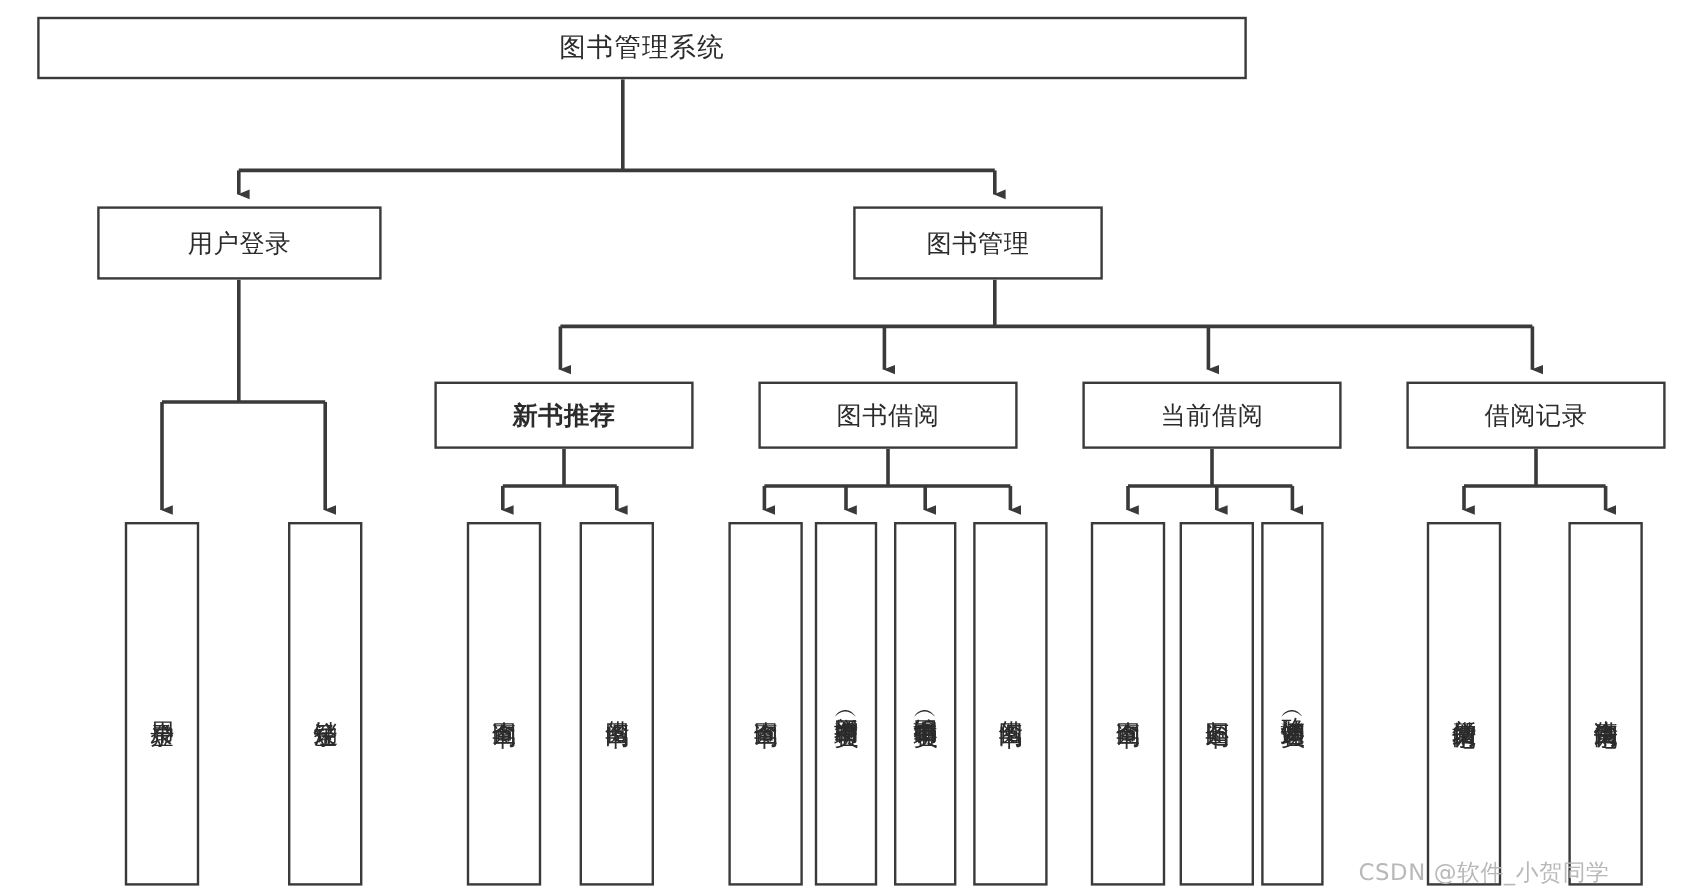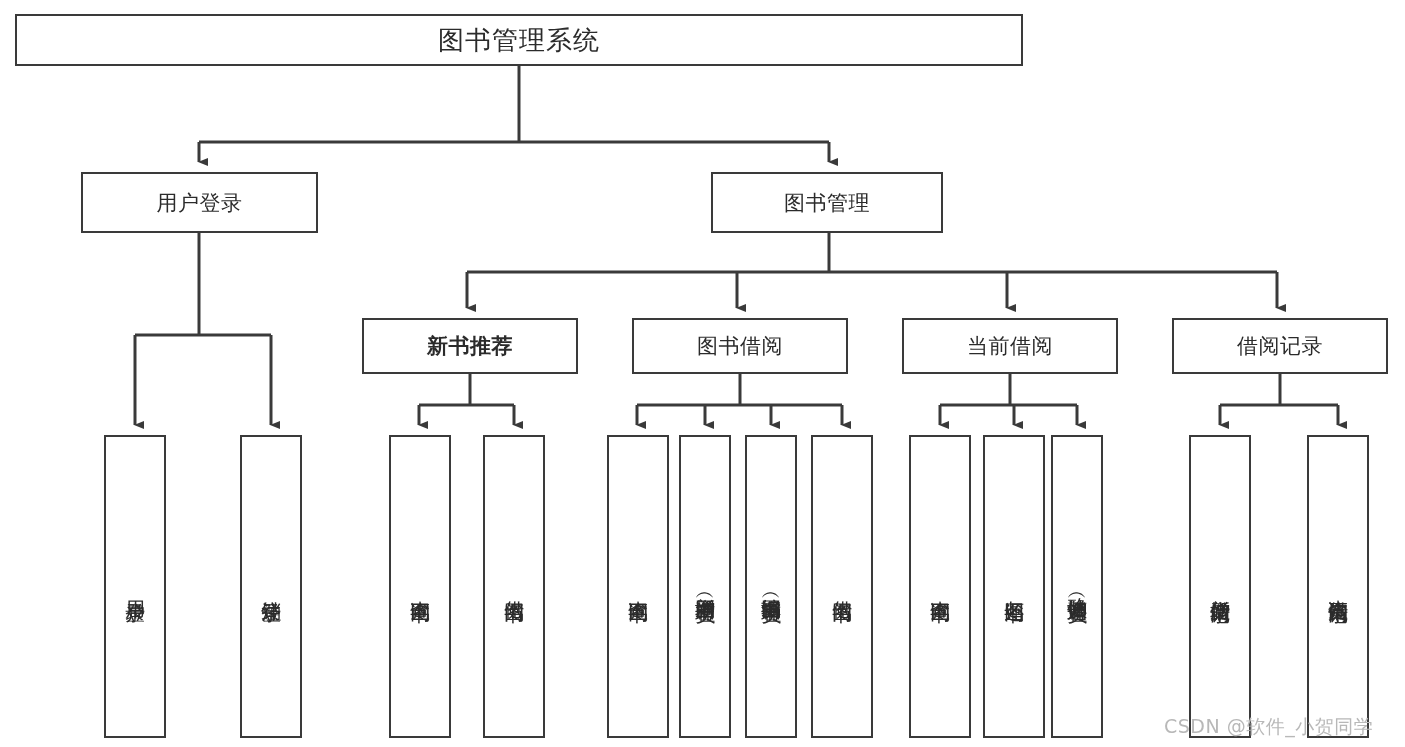--- a/index.html
+++ b/index.html
@@ -33,22 +33,23 @@
     display: flex;
     align-items: center;
     justify-content: center;
     color: #2b2b2b;
   }
   .node.horiz {
     font-size: 21px;
     letter-spacing: 0.5px;
   }
   .node.title {
-    font-size: 26px;
+    font-size: 22px;
     letter-spacing: 1px;
+    margin-left: 16px;
   }
   .node.leaf {
     font-size: 20px;
     padding: 6px 0;
   }
   .vtext {
     writing-mode: vertical-rl;
     text-orientation: upright;
     line-height: 1.18;
     letter-spacing: 1px;
@@ -121,21 +122,21 @@
     </g>
   </svg>
 
   <div class="node title" style="left:15px; top:14px; width:1008px; height:52px;">
     <span class="htext">图书管理系统</span>
   </div>
 
   <div class="node horiz" style="left:81px; top:172px; width:237px; height:61px;">
     <span class="htext">用户登录</span>
   </div>
-  <div class="node horiz" style="left:711px; top:172px; width:232px; height:61px;justify-content:center;">
+  <div class="node horiz" style="left:711px; top:172px; width:208px; height:61px;justify-content:center;">
     <span class="htext">图书管理</span>
   </div>
 
   <div class="node horiz" style="left:362px; top:318px; width:216px; height:56px;font-weight:bold;">
     <span class="htext">新书推荐</span>
   </div>
   <div class="node horiz" style="left:902px; top:318px; width:216px; height:56px;">
     <span class="htext">当前借阅</span>
   </div>
   <div class="node horiz" style="left:632px; top:318px; width:216px; height:56px;">
@@ -178,15 +179,15 @@
   <div class="node leaf" style="left:1051px; top:435px; width:52px; height:303px;">
     <span class="vtext">确认归还（管理员）</span>
   </div>
   <div class="node leaf" style="left:1189px; top:435px; width:62px; height:303px;">
     <span class="vtext">新增借阅记录</span>
   </div>
   <div class="node leaf" style="left:1307px; top:435px; width:62px; height:303px;">
     <span class="vtext">查询借阅记录</span>
   </div>
 
-  <div class="watermark" style="left:1132px; top:714px;margin-left:32px;">CSDN @软件_小贺同学</div>
+  <div class="watermark" style="left:1132px; top:714px;">CSDN @软件_小贺同学</div>
 
 </div>
 
 </body></html>

